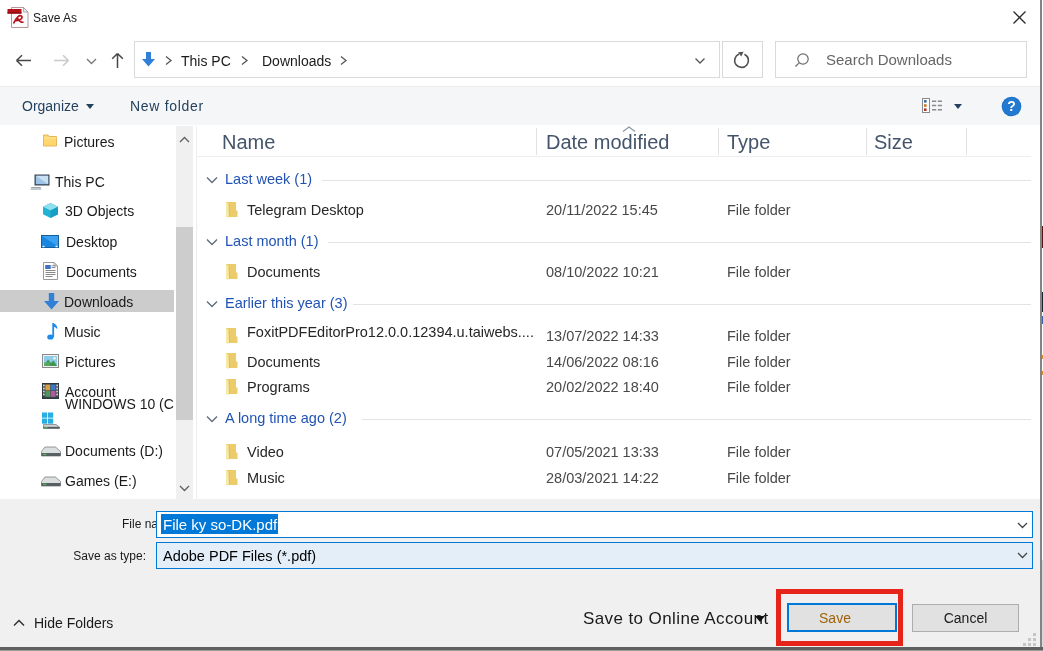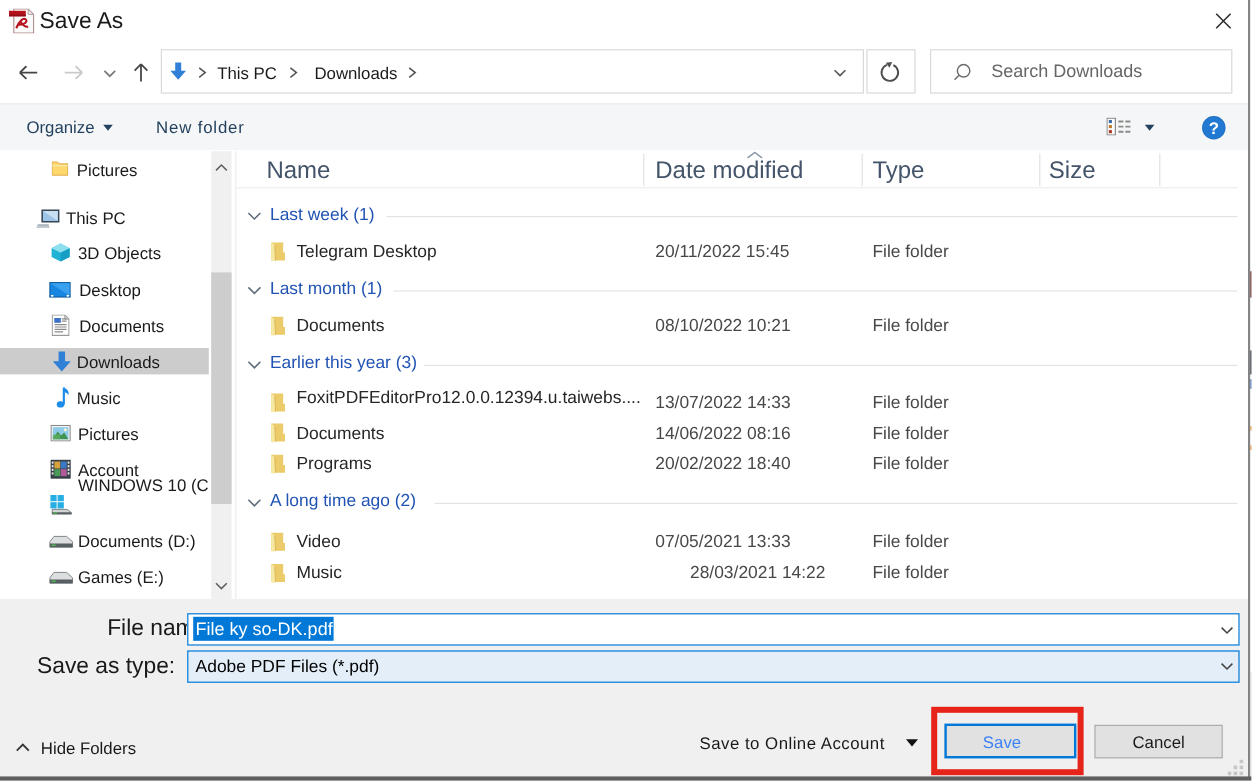--- a/index.html
+++ b/index.html
@@ -1,18 +1,18 @@
 <!DOCTYPE html>
 <html><head><meta charset="utf-8">
 <style>
 html,body{margin:0;padding:0;}
 body{width:1043px;height:651px;overflow:hidden;font-family:"Liberation Sans",sans-serif;}
 #w{position:relative;width:1043px;height:651px;background:#fff;overflow:hidden;}
 .ab{position:absolute;}
-.tt{font-size:19px;color:#1a1a1a;white-space:nowrap;line-height:16px;}
+.tt{font-size:12px;color:#1a1a1a;white-space:nowrap;line-height:16px;}
 .bc{font-size:14px;color:#1a1a1a;white-space:nowrap;line-height:16px;}
 .tb{font-size:14px;color:#24425f;white-space:nowrap;line-height:16px;}
 .hdr{font-size:20px;color:#44546a;white-space:nowrap;line-height:16px;}
 .grp{font-size:14.5px;color:#2153b4;white-space:nowrap;line-height:16px;}
 .det{font-size:14.5px;color:#484848;white-space:nowrap;line-height:16px;}
 .nm{font-size:14.5px;color:#262626;white-space:nowrap;line-height:16px;}
 .side{font-size:14px;color:#1a1a1a;white-space:nowrap;line-height:16px;}
 .gline{position:absolute;height:1px;background:#e3e3e3;}
 svg{display:block;}
 </style></head>
@@ -389,21 +389,21 @@
 <div class="ab det" style="left:727px;top:444px;">File folder</div>
 
 <div class="ab" style="left:225px;top:469px;">
       <svg width="13" height="17" viewBox="0 0 13 17">
         <path d="M1 1 L11 1 L11 9.5 L12.5 9.5 L12.5 16 L1 16 Z" fill="#eccc6a"></path>
         <path d="M1 1 L4 3.2 L4.6 16 L2.6 17 L1 15.5 Z" fill="#f6e8a5"></path>
         <path d="M4 3.2 L4.6 16" stroke="#dbb44f" stroke-width="0.8"></path>
       </svg>
     </div>
 <div class="ab nm" style="left:247px;top:470px;">Music</div>
-<div class="ab det" style="left:546px;top:470px;margin-left:29px;">28/03/2021 14:22</div>
+<div class="ab det" style="left:546px;top:470px;">28/03/2021 14:22</div>
 <div class="ab det" style="left:727px;top:470px;">File folder</div>
 
 <div class="ab" style="left:0;top:499px;width:1040px;height:148px;background:#f0f0f0;"></div>
 <div class="ab tt" style="left:0;top:516px;width:146px;text-align:right;padding-left:32px;">File name:</div>
 <div class="ab" style="left:156px;top:511px;width:877px;height:27px;border:1px solid #0078d7;box-sizing:border-box;background:#fff;"></div>
 <div class="ab" style="left:161px;top:514px;width:117px;height:20px;background:#0078d7;"></div>
 <div class="ab" style="left:163px;top:517px;font-size:15px;color:#fff;line-height:16px;">File ky so-DK.pdf</div>
 <div class="ab" style="left:1017px;top:522px;">
       <svg width="11" height="7" viewBox="0 0 11 7">
         <path d="M1 1 L5.5 5.5 L10 1" stroke="#444" stroke-width="1.3" fill="none"></path>
@@ -418,25 +418,25 @@
         <path d="M1 1 L5.5 5.5 L10 1" stroke="#444" stroke-width="1.3" fill="none"></path>
       </svg>
     </div>
 
 <div class="ab" style="left:13px;top:619px;">
       <svg width="12" height="8" viewBox="0 0 12 8">
         <path d="M1 6.5 L6 1.5 L11 6.5" stroke="#333" stroke-width="1.5" fill="none"></path>
       </svg>
     </div>
 <div class="ab" style="left:34px;top:615px;font-size:14px;color:#1a1a1a;line-height:16px;">Hide Folders</div>
-<div class="ab" style="left:583px;top:611px;font-size:14px;color:#1a1a1a;letter-spacing:0.4px;line-height:16px;">Save to Online Account</div>
+<div class="ab" style="left:583px;top:611px;font-size:17px;color:#1a1a1a;letter-spacing:0.4px;line-height:16px;">Save to Online Account</div>
 <div class="ab" style="left:755px;top:616px;width:0;height:0;border-left:5.5px solid transparent;border-right:5.5px solid transparent;border-top:6px solid #111;"></div>
 
 <div class="ab" style="left:787px;top:603px;width:110px;height:29px;border:2px solid #0078d7;box-sizing:border-box;background:#e1e1e1;"></div>
-<div class="ab" style="left:787px;top:610px;width:96px;text-align:center;font-size:14px;color:#3b82f6;line-height:16px;">Save</div>
+<div class="ab" style="left:787px;top:610px;width:96px;text-align:center;font-size:14px;color:#a16207;line-height:16px;">Save</div>
 <div class="ab" style="left:776px;top:589px;width:127px;height:57px;border:5px solid #e6241a;box-sizing:border-box;"></div>
 
 <div class="ab" style="left:912px;top:604px;width:107px;height:28px;border:1px solid #adadad;box-sizing:border-box;background:#e1e1e1;"></div>
 <div class="ab" style="left:912px;top:610px;width:107px;text-align:center;font-size:14px;color:#1a1a1a;line-height:16px;">Cancel</div>
 
 <div class="ab" style="left:1023px;top:633px;">
 <svg width="15" height="15" viewBox="0 0 15 15">
  <g fill="#c6c6c6">
   <rect x="10" y="0" width="3" height="3"></rect>
   <rect x="5" y="5" width="3" height="3"></rect>

